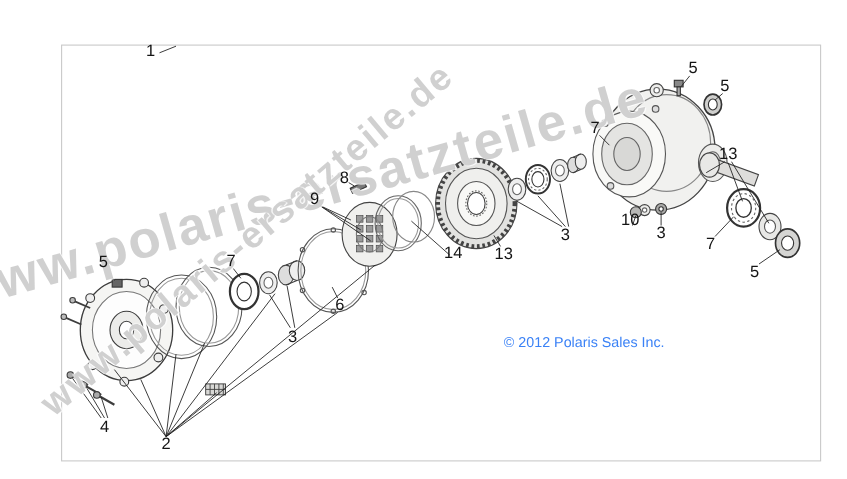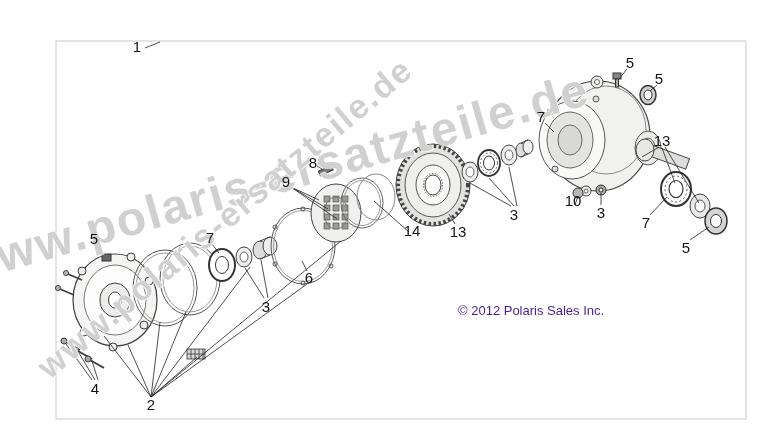--- a/index.html
+++ b/index.html
@@ -15,21 +15,21 @@
                 1px 1px 0 rgba(255,255,255,.7),-1px -1px 0 rgba(255,255,255,.7);
   }
   #wm-main{left:-40px;top:240px;font-size:48px;transform:rotate(-16deg);transform-origin:left center;}
   #wm-diag{left:42px;top:352px;font-size:34px;transform:rotate(-40deg);transform-origin:left center;}
   .callout{
     position:absolute;z-index:3;transform:translate(-50%,-50%);
     font-size:15px;color:#141414;line-height:1;
   }
   #copyright{
     position:absolute;z-index:3;left:458px;top:303px;
-    font-size:13px;color:#4c1d95;
+    font-size:13px;color:#3b82f6;
   }
 </style>
 </head>
 <body>
 
 <div id="stage">
 
   <svg id="art" width="770" height="435" viewBox="0 0 770 435">
 
     <rect x="56" y="41" width="690" height="378" fill="none" stroke="#c9c9c9" stroke-width="1"></rect>

